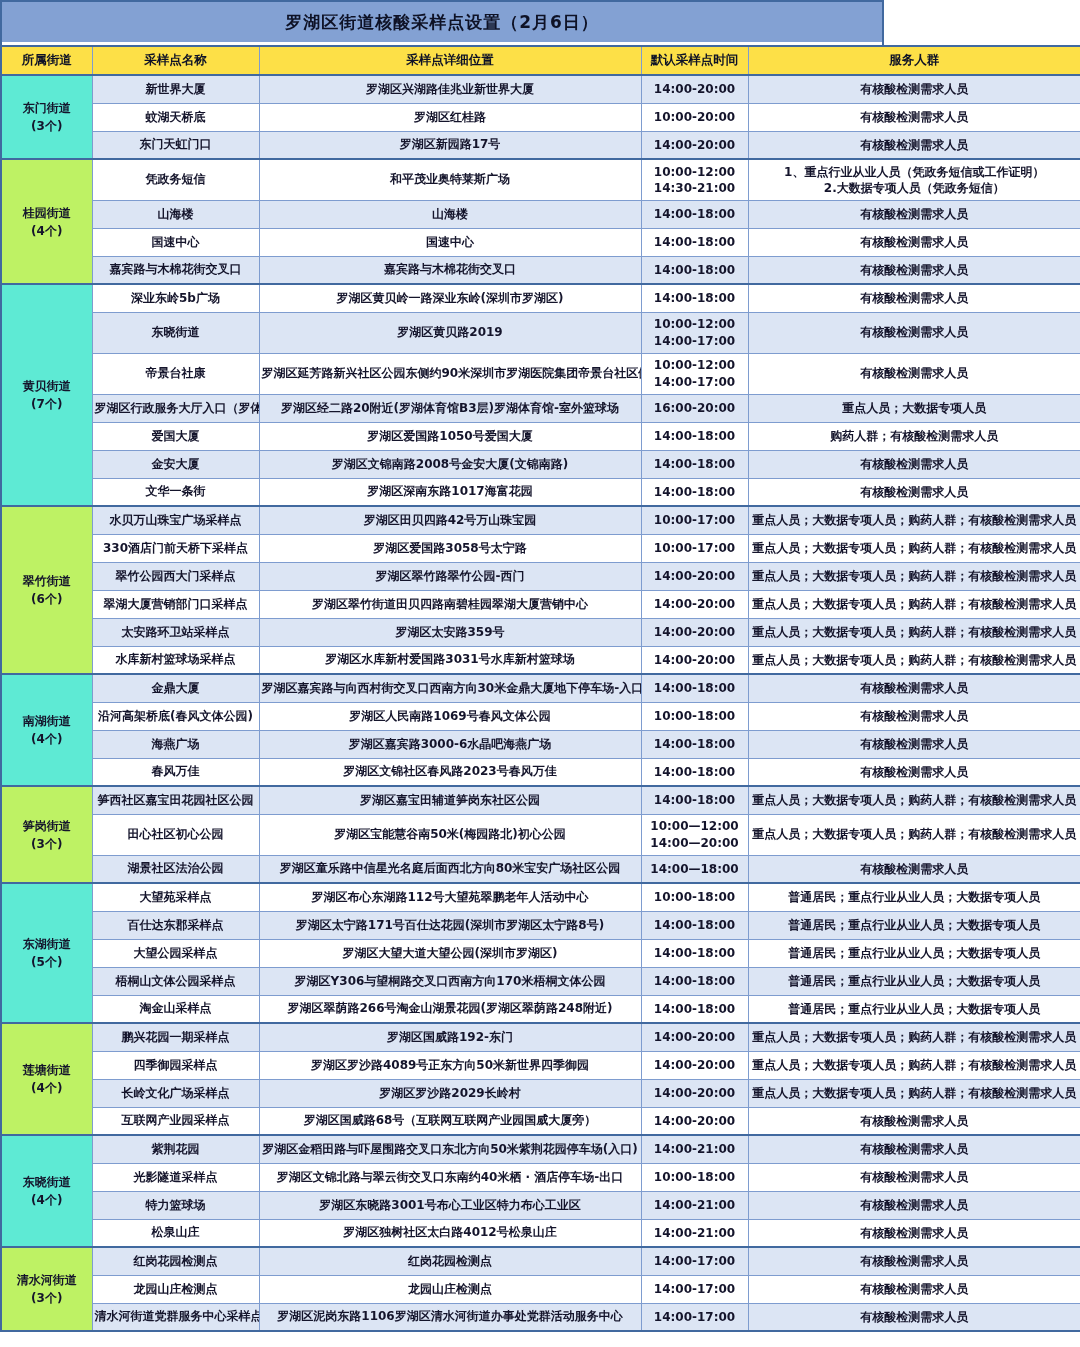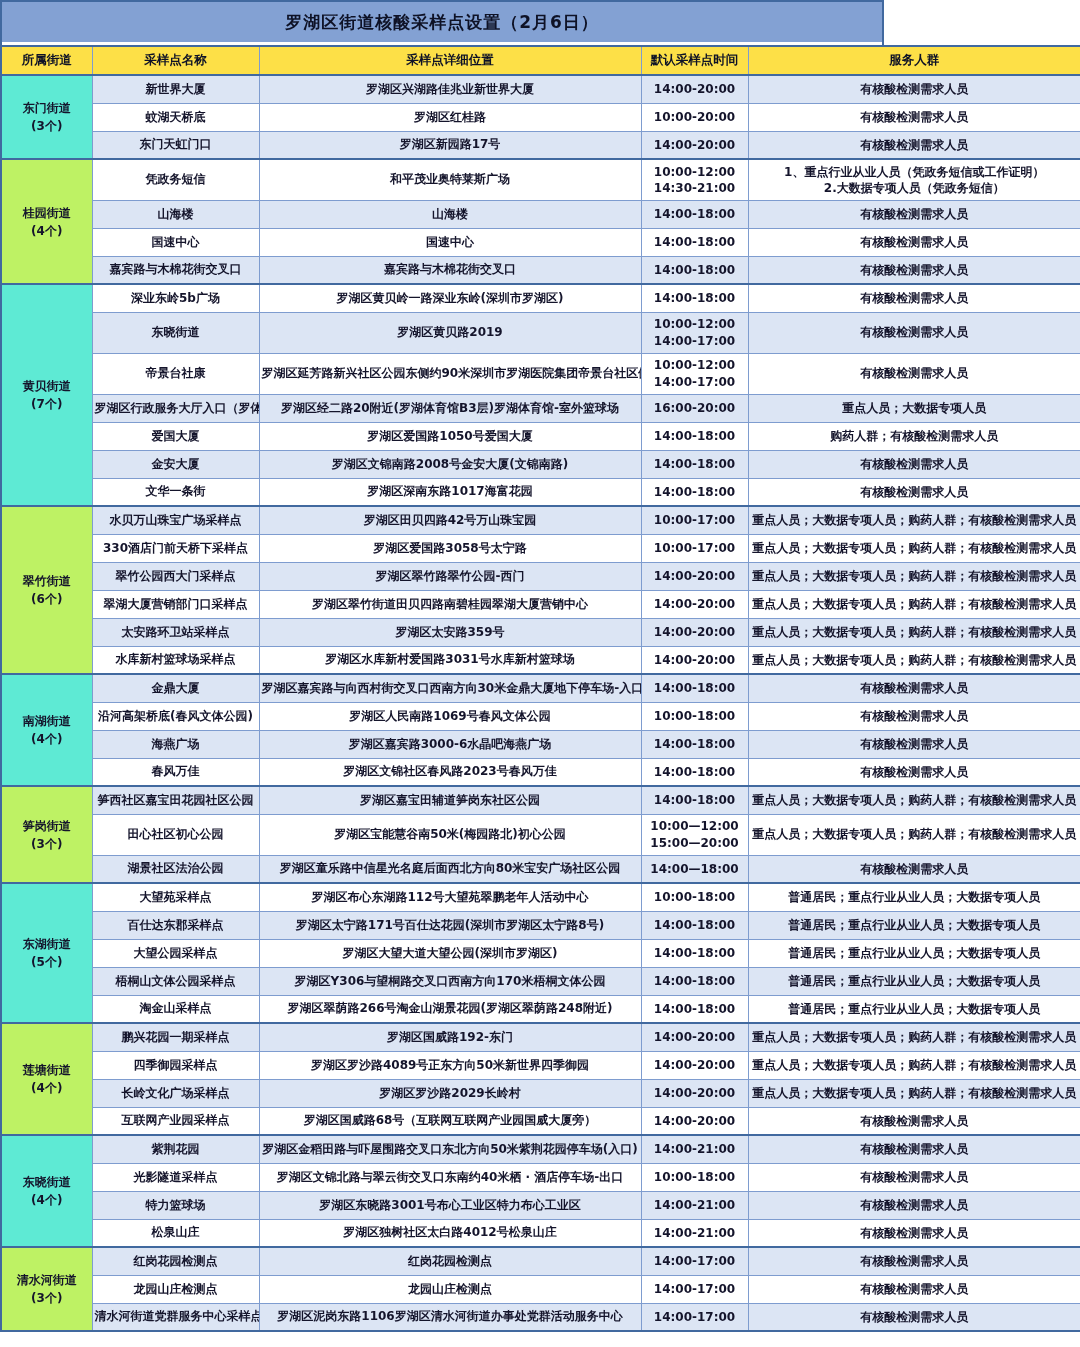--- a/index.html
+++ b/index.html
@@ -247,21 +247,21 @@
           <td rowspan="3" class="street-cell street-white"><div>笋岗街道</div><div>(3个)</div></td>
           <td class="data-cell name-cell">笋西社区嘉宝田花园社区公园</td>
           <td class="data-cell loc-cell">罗湖区嘉宝田辅道笋岗东社区公园</td>
           <td class="data-cell time-cell">14:00-18:00</td>
           <td class="data-cell aud-cell">重点人员；大数据专项人员；购药人群；有核酸检测需求人员</td>
         </tr>
         <tr class="r row-white tall">
           <td class="data-cell name-cell">田心社区初心公园</td>
           <td class="data-cell loc-cell">罗湖区宝能慧谷南50米(梅园路北)初心公园</td>
           <td class="data-cell time-cell">10:00—12:00
-15:00—20:00</td>
+14:00—20:00</td>
           <td class="data-cell aud-cell">重点人员；大数据专项人员；购药人群；有核酸检测需求人员</td>
         </tr>
         <tr class="r row-blue">
           <td class="data-cell name-cell">湖景社区法治公园</td>
           <td class="data-cell loc-cell">罗湖区童乐路中信星光名庭后面西北方向80米宝安广场社区公园</td>
           <td class="data-cell time-cell">14:00—18:00</td>
           <td class="data-cell aud-cell">有核酸检测需求人员</td>
         </tr>
         <tr class="r row-white group-start">
           <td rowspan="5" class="street-cell street-blue"><div>东湖街道</div><div>(5个)</div></td>

